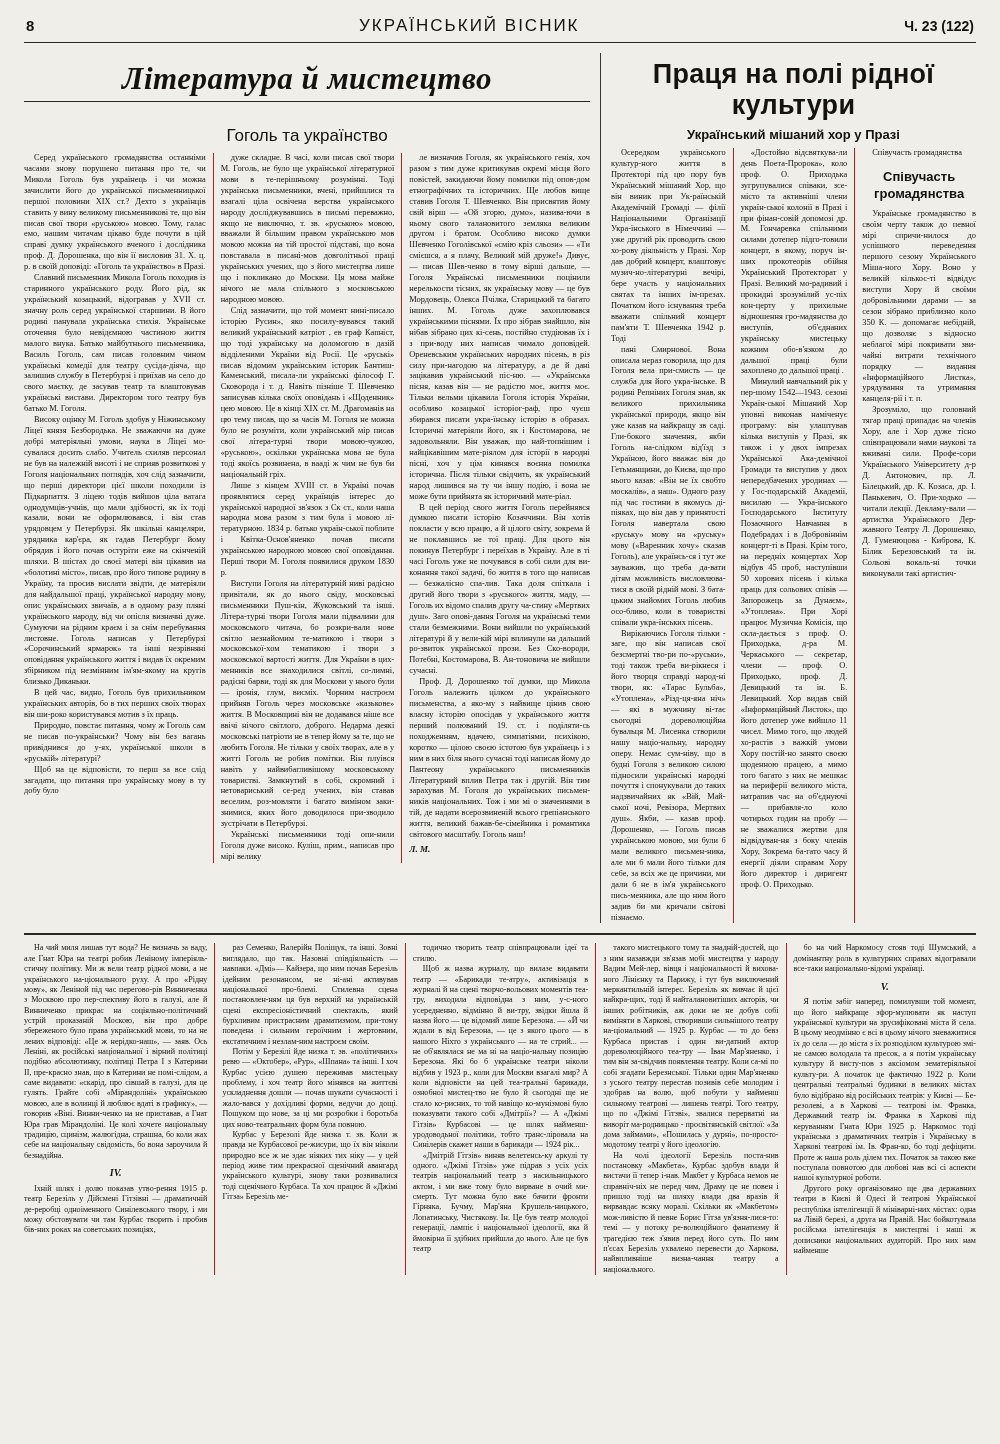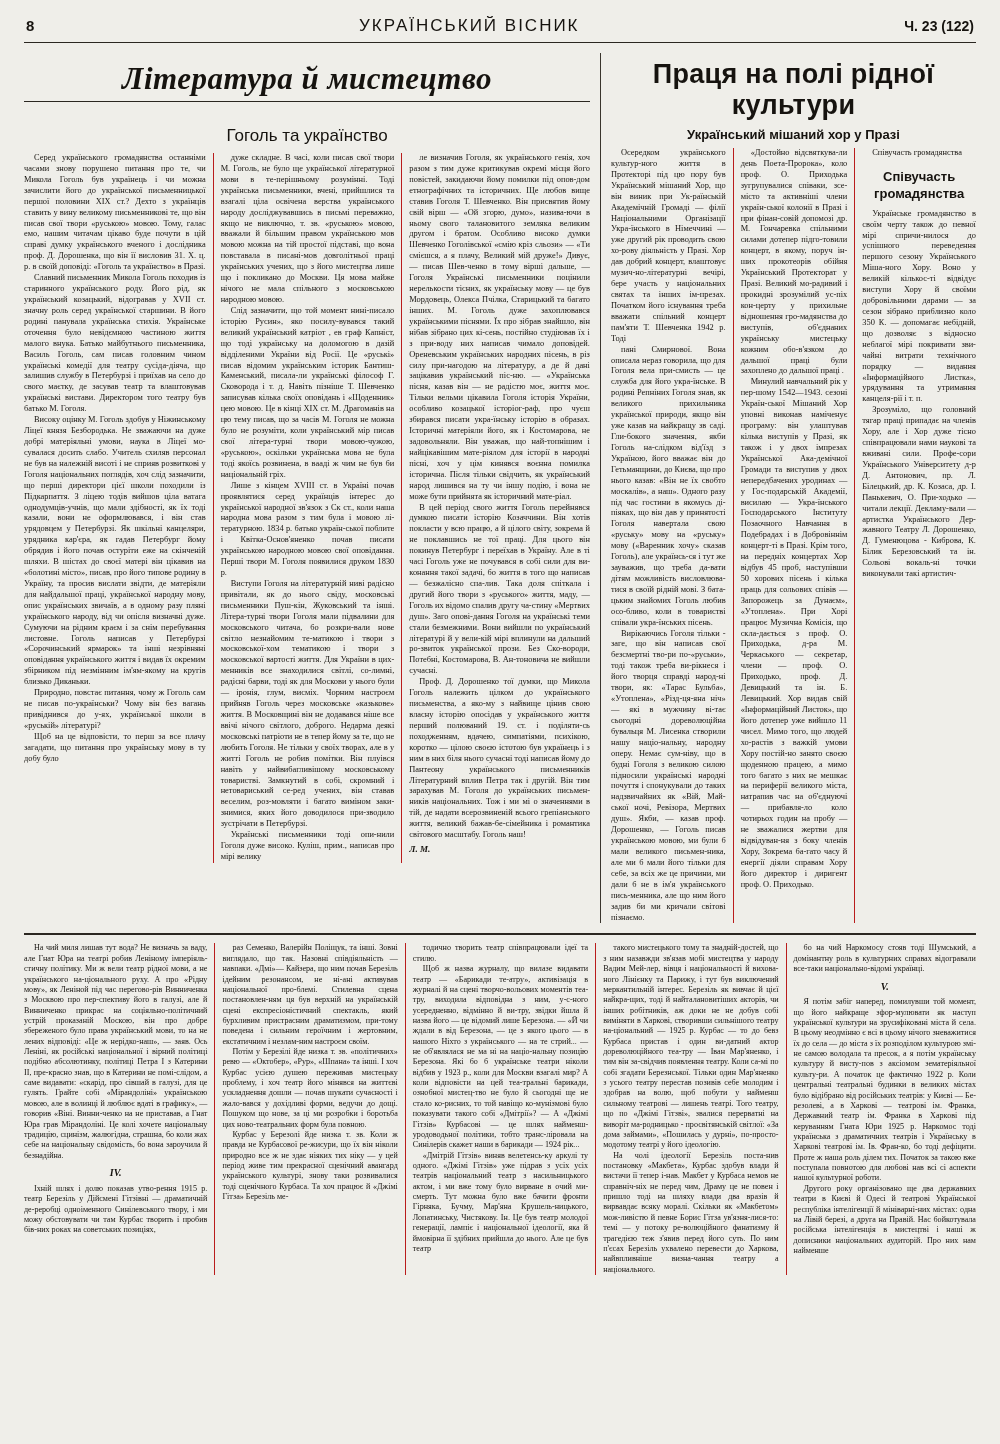--- a/index.html
+++ b/index.html
@@ -131,22 +131,23 @@
 
     <div class="left-block">
       <h1 class="section-title">Література й мистецтво</h1>
       <div class="title-rule"></div>
       <h2 class="art-title">Гоголь та українство</h2>
       <div class="cols c3">
         <div class="col">
           <p>Серед українського громадянства останніми часами знову порушено питання про те, чи Микола Гоголь був українець і чи можна зачислити його до української письменницької першої половини XIX ст.? Дехто з українців ставить у вину великому письменникові те, що він писав свої твори «руською» мовою. Тому, галас емо, нашим читачам цікаво буде почути в цій справі думку українського вченого і дослідника проф. Д. Дорошенка, що він її висловив 31. X. ц. р. в своїй доповіді: «Гоголь та українство» в Празі.</p>
           <p>Славний письменник Микола Гоголь походив із старинного українського роду. Його рід, як український козацький, відогравав у XVII ст. значну роль серед української старшини. В його родині панувала українська стихія. Українське оточення було невідємною частиною життя малого внука. Батько майбутнього письменника, Василь Гоголь, сам писав головним чином українські комедії для театру сусіда-діяча, що залишив службу в Петербурзі і приїхав на село до свого маєтку, де засував театр та влаштовував українські вистави. Директором того театру був батько М. Гоголя.</p>
           <p>Високу оцінку М. Гоголь здобув у Ніжинському Ліцеї князя Безбородька. Не зважаючи на дуже добрі матеріяльні умови, наука в Ліцеї мо-сувалася досить слабо. Учитель схиляв персонал не був на належній висоті і не сприяв розвиткові у Гоголя національних поглядів, хоч слід зазначити, що перші директори цієї школи походили із Підкарпаття. З ліцею тодів вийшов ціла ватага однодумців-учнів, що мали здібності, як їх тоді казали, вони не оформлювався, і він став урядовцем у Петербурзі. Як шкільні канцеляри, урядника кар'єра, як гадав Петербург йому обрядив і його почав остуріти еже на скінченій шляхи. В шістах до своєї матері він цікавив на «болотині місто», писав, про його типове родину в Україну, та просив вислати звідти, де матеріяли для найдальшої праці, української народну мову, опис українських звичаїв, а в одному разу пляні українського народу, від чи опісля визначні дуже. Сумуючи на рідним краєм і за снім перебування листовне. Гоголь написав у Петербурзі «Сорочинський ярмарок» та інші незрівняні оповідання українського життя і видав їх окремим збірником під незмінним ім'ям-якому на кругів близько Диканьки.</p>
+          <p>В цей час, видно, Гоголь був прихильником українських авторів, бо в тих перших своїх творах він ши-роко користувався мотив з їх праць.</p>
           <p>Природно, повстає питання, чому ж Гоголь сам не писав по-українськи? Чому він без вагань привіднився до у-ях, української школи в «руській» літературі?</p>
-          <p>Щоб на це відповісти, то перш за все плачу загадати, що питання про українську мову в ту добу було</p>
+          <p>Щоб на це відповісти, то перш за все слід загадати, що питання про українську мову в ту добу було</p>
         </div>
         <div class="col colsep">
           <p>дуже складне. В часі, коли писав свої твори М. Гоголь, не було ще української літературної мови в те-перішньому розумінні. Тоді українська письменники, вчені, прийшлися та взагалі ціла освічена верства українського народу досліджувавшись в письмі переважно, якщо не виключно, т. зв. «руською» мовою, вважали й більшим правом українською мов мовою можна на тій простої підставі, що вона повставала в писані-мов довголітньої праці українських учених, що з його мистецтва лише що і покликано до Москви. Ця мова майже нічого не мала спільного з московською народною мовою.</p>
           <p>Слід зазначити, що той момент нині-писало історію Русин», яко посилу-вувався такий великий український катріот , ев граф Капніст, що тоді українську на доломогою в дазій відділеними України від Росії. Це «руські» писав відомим українським історик Бантиш-Каменський, писала-ли українські філософ Г. Сковорода і т. д. Навіть пізніше Т. Шевченко записував кілька своїх оповідань і «Щоденник» цею мовою. Це в кінці XIX ст. М. Драгоманів на цю тему писав, що за часів М. Гоголя не можна було не розуміти, коли український мір писав свої літера-турні твори мовою-чужою, «руською», оскільки українська мова не була тоді якоїсь розвинена, в вааді ж чим не був би національній гріх.</p>
           <p>Лише з кінцем XVIII ст. в Україні почав проявлятися серед українців інтерес до української народної зв'язок з Ск ст., коли наша народна мова разом з тим була і мовою лі-тературною. 1834 р. батько україн-ської поблите і Квітка-Основ'яненко почав писати українською народною мовою свої оповідання. Перші твори М. Гоголя появилися друком 1830 р.</p>
           <p>Виступи Гоголя на літературній ниві радісно привітали, як до нього свіду, московські письменники Пуш-кін, Жуковський та інші. Літера-турні твори Гоголя мали підвалини для московського читача, бо розкри-вали нове світло незнайомим те-матикою і твори з московської-хом тематикою і твори з московської вартості життя. Для України в цих-менників все знаходилися світлі, со-лимні, радісні барви, тоді як для Москови у нього були — іронія, глум, висміх. Чорним настроєм прийняв Гоголь через московське «казькове» життя. В Московщині він не додавався ніше все ввічі нічого світлого, доброго. Недарма деякі московські патріоти не в тепер йому за те, що не любить Гоголя. Не тільки у своїх творах, але в у житті Гоголь не робив помітки. Він плуівся навіть у найвибагливішому московському товаристві. Замкнутий в собі, скромний і нетовариський се-ред учених, він ставав веселим, роз-мовляти і багато виміном заки-знимися, яких його доводилося при-зводило зустрічати в Петербурзі.</p>
           <p>Українські письменники тоді опи-нили Гоголя дуже високо. Куліш, прим., написав про мірі велику</p>
         </div>
         <div class="col colsep">
           <p>ле визначив Гоголя, як українського генія, хоч разом з тим дуже критикував окремі місця його повістей, закидаючи йому помилки під опов-дом етнографічних та історичних. Ще любов вище ставив Гоголя Т. Шевченко. Він присвятив йому свій вірш — «Ой згорю, думо», назива-ючи в ньому свого талановитого земляка великим другом і братом. Особливо високо думки Шевченко Гоголівської «смію кріз сльози» — «Ти смієшся, а я плачу, Великий мій друже!» Дивує, — писав Шев-ченко в тому вірші дальше, — Гоголя Українські письменники поцінили нерелькости тісних, як українську мову — це був Мордовець, Олекса Пчілка, Старицький та багато інших. М. Гоголь дуже захоплювався українськими піснями. Їх про зібрав знайшло, він нібав зібрано цих кі-сень, постійно студіював їх і з при-воду них написав чимало доповідей. Ореневським українських народних пісень, в різ силу при-нагодою на літературу, а де й дані зацікавив український піс-ню. — «Українська пісня, казав він — не радістю моє, життя моє. Тільки вельми цікавила Гоголя історія України, особливо козацької історіог-раф, про чуєш збирався писати укра-їнську історію в образах. Історичні матеріяли його, як і Костомарова, не задовольняли. Він уважав, що най-топнішим і найцікавішим мате-ріялом для історії в народні пісні, хоч у цім кинявся воєнна помилка історична. Після тільки свідчить, як український народ лишився на ту чи іншу подію, і вона не може бути прийнята як історичний мате-ріал.</p>

